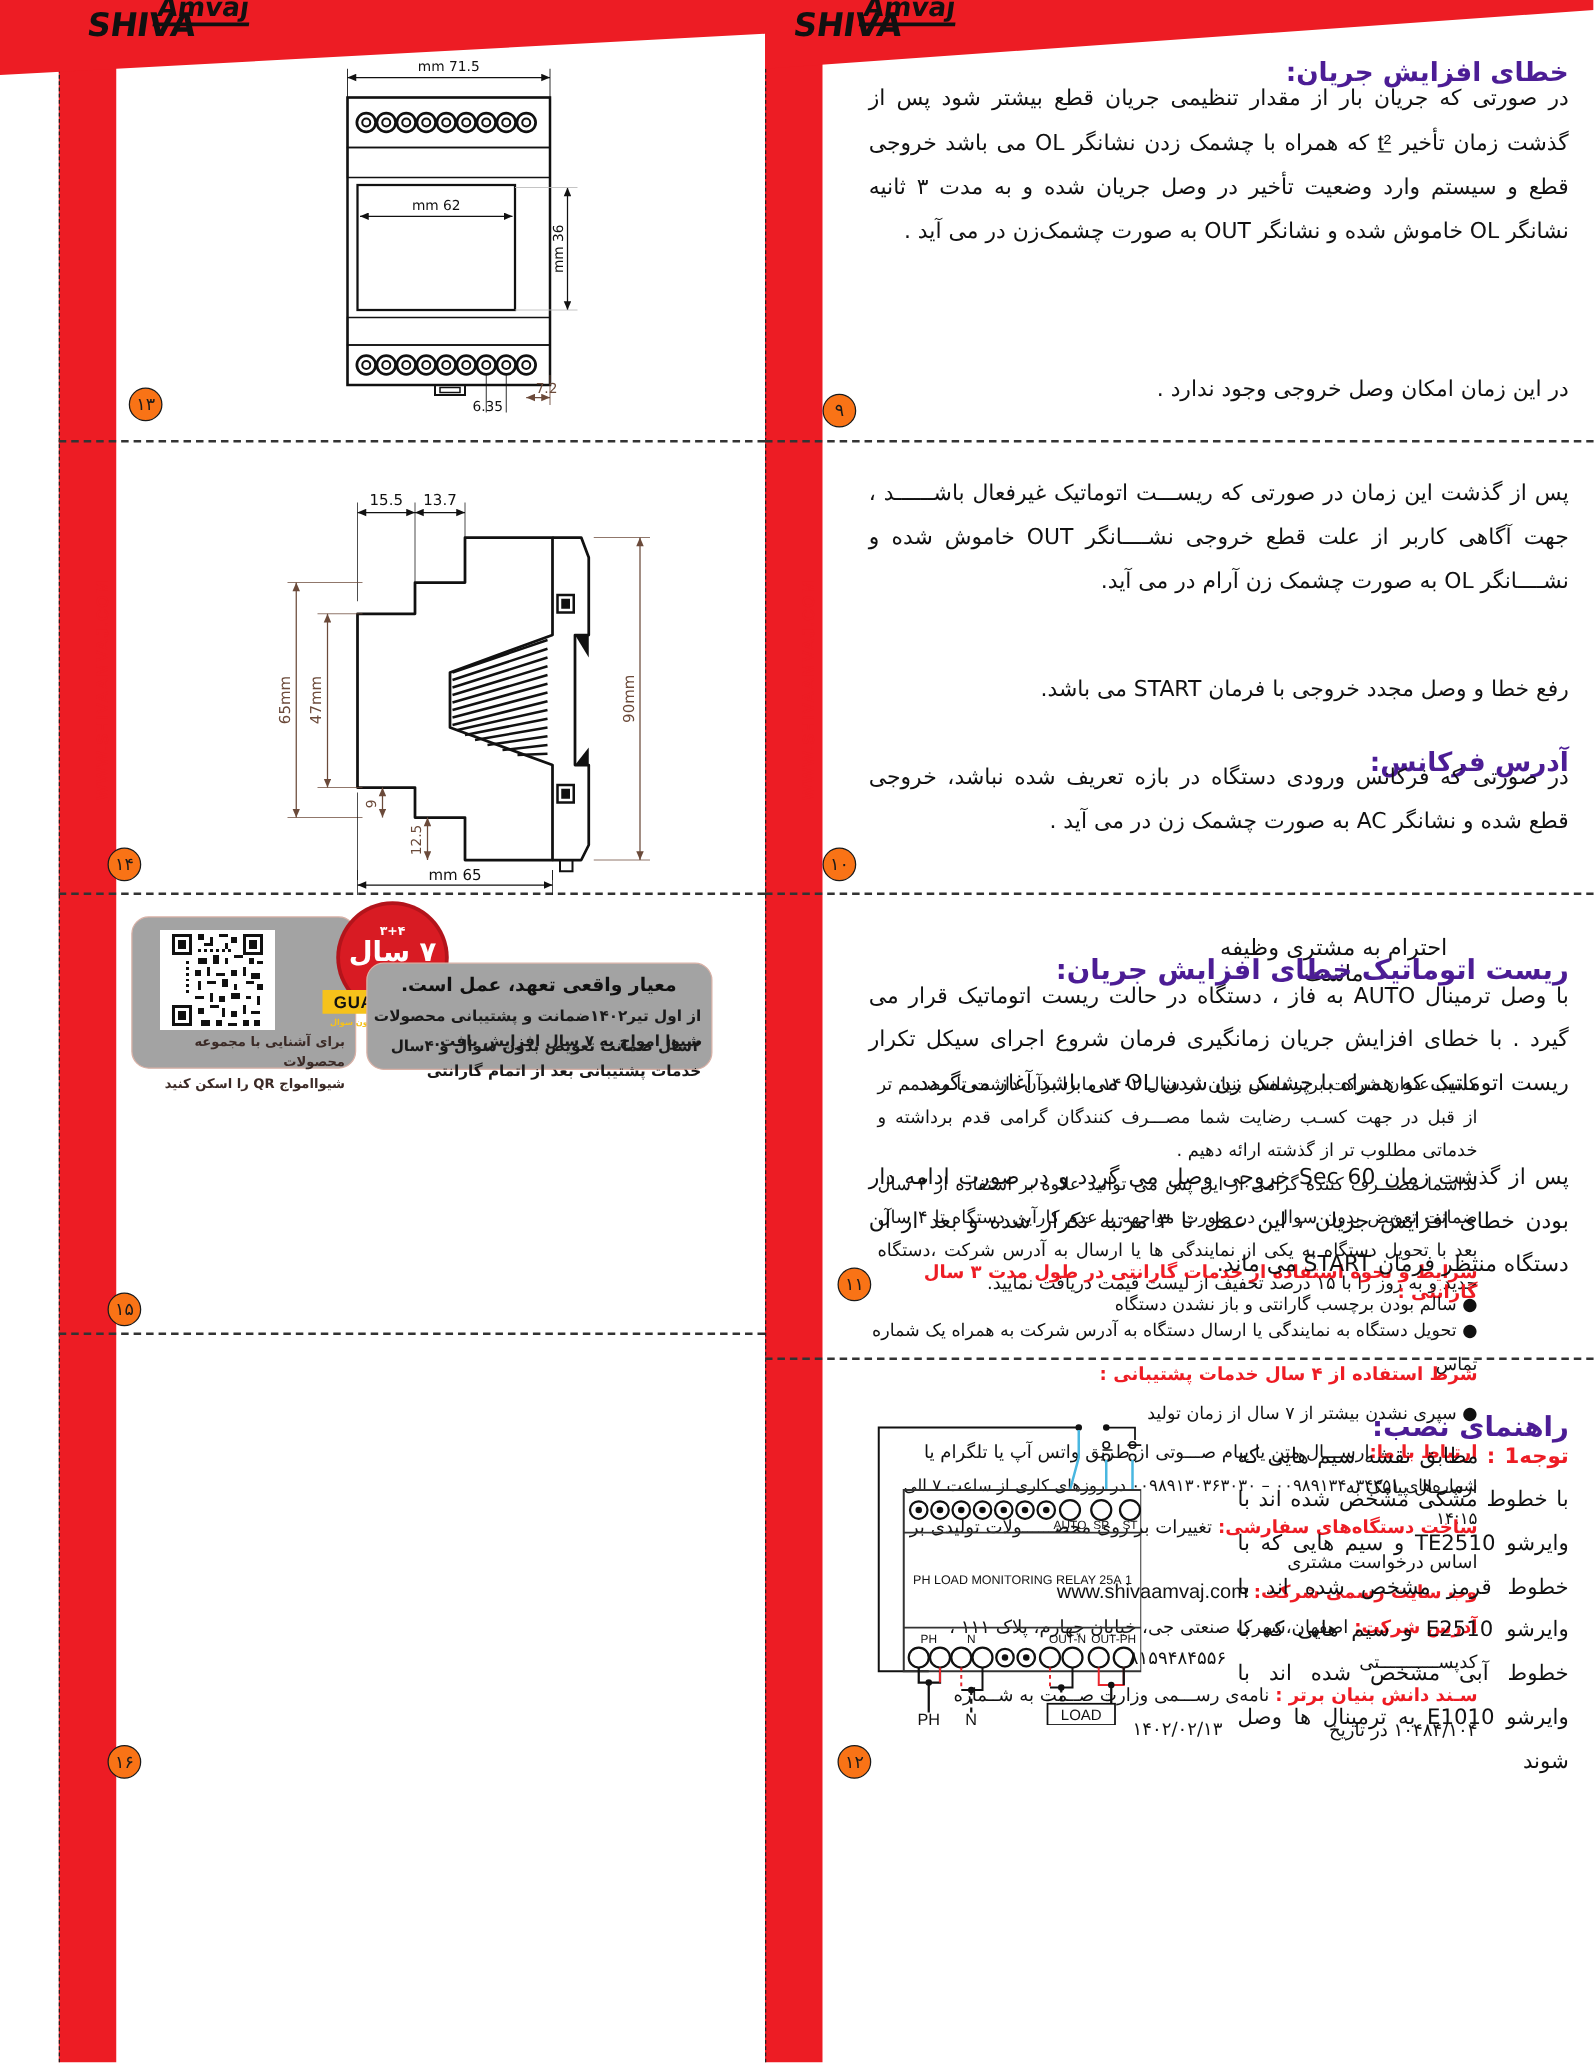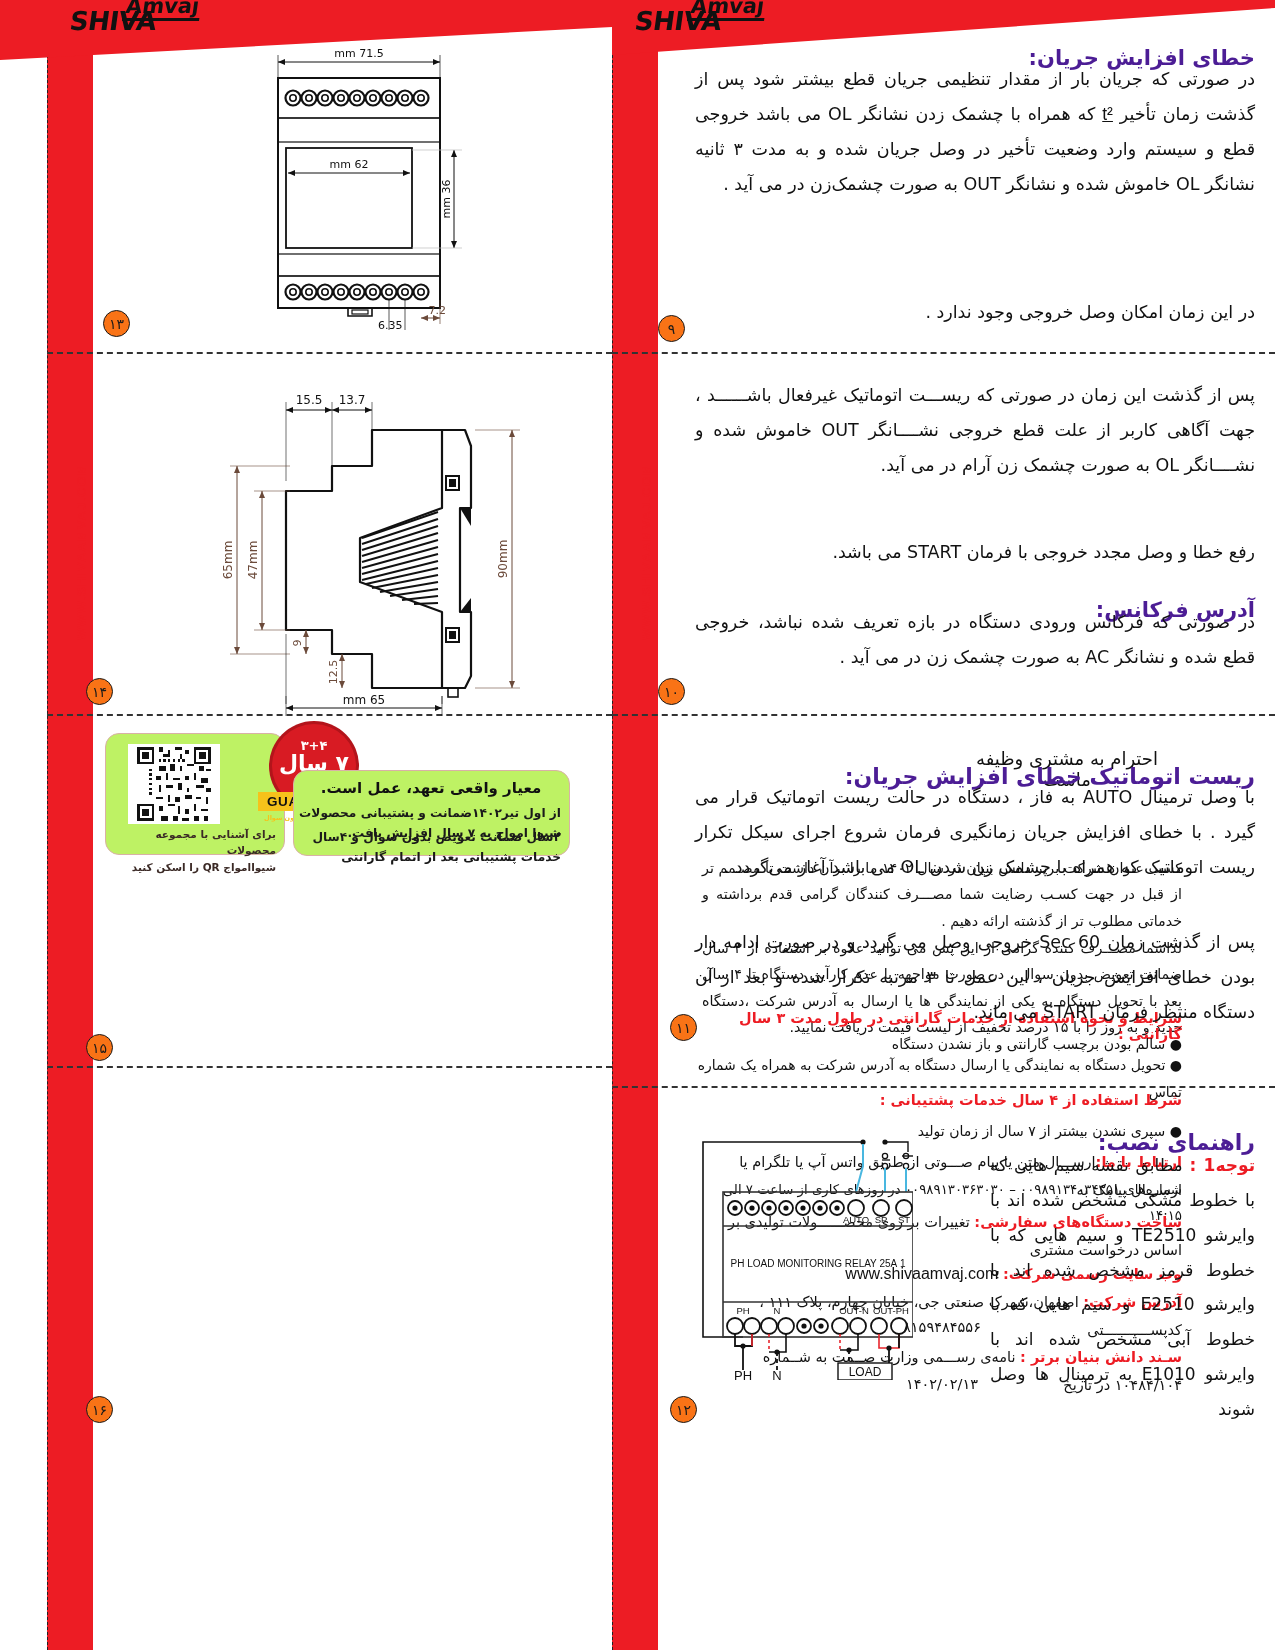--- a/index.html
+++ b/index.html
@@ -113,21 +113,21 @@
     text-align-last: right;
   }
   .ltr { direction: ltr; unicode-bidi: embed; display: inline-block; }
 
   
   .draw { position: absolute; }
 
   
   .warr-box {
     position: absolute;
-    background: #bef264;
+    background: #a3a3a3;
     border-radius: 14px;
     border: 1.5px solid #d9b1a6;
   }
   .warr-caption {
     font-size: 10.5px; color: #3b2a26; direction: rtl;
     text-align: right; line-height: 1.55; font-weight: bold;
   }
   .warr-bold {
     font-size: 12.2px; color: #1a1a1a; font-weight: bold;
     direction: rtl; text-align: right; line-height: 1.65;
@@ -142,21 +142,21 @@
 
   
   .seal-wrap { position: absolute; width: 112px; height: 108px; }
   .seal-badge {
     position: absolute; left: 14px; top: 0;
     width: 84px; height: 84px; border-radius: 50%;
     background: #D81B23;
     display: flex; flex-direction: column; align-items: center; justify-content: center;
     color: #fff; box-shadow: 0 0 0 3px #b3141b;
   }
-  .seal-badge .s1 { font-size: 13px; font-weight: bold; line-height: 1; }
+  .seal-badge .s1 { font-size: 10px; font-weight: bold; line-height: 1; }
   .seal-badge .s2 { font-size: 22px; font-weight: bold; line-height: 1.05; }
   .seal-badge .s3 { font-size: 7.5px; line-height: 1.15; opacity: .95; text-align: center; }
   .seal-ribbon {
     position: absolute; left: 0; top: 68px;
     background: #F6C21B; color: #111;
     font-size: 13.5px; font-weight: bold; letter-spacing: .6px;
     padding: 2px 9px; direction: ltr;
     font-family: "Liberation Sans", sans-serif;
   }
   .seal-sub {

